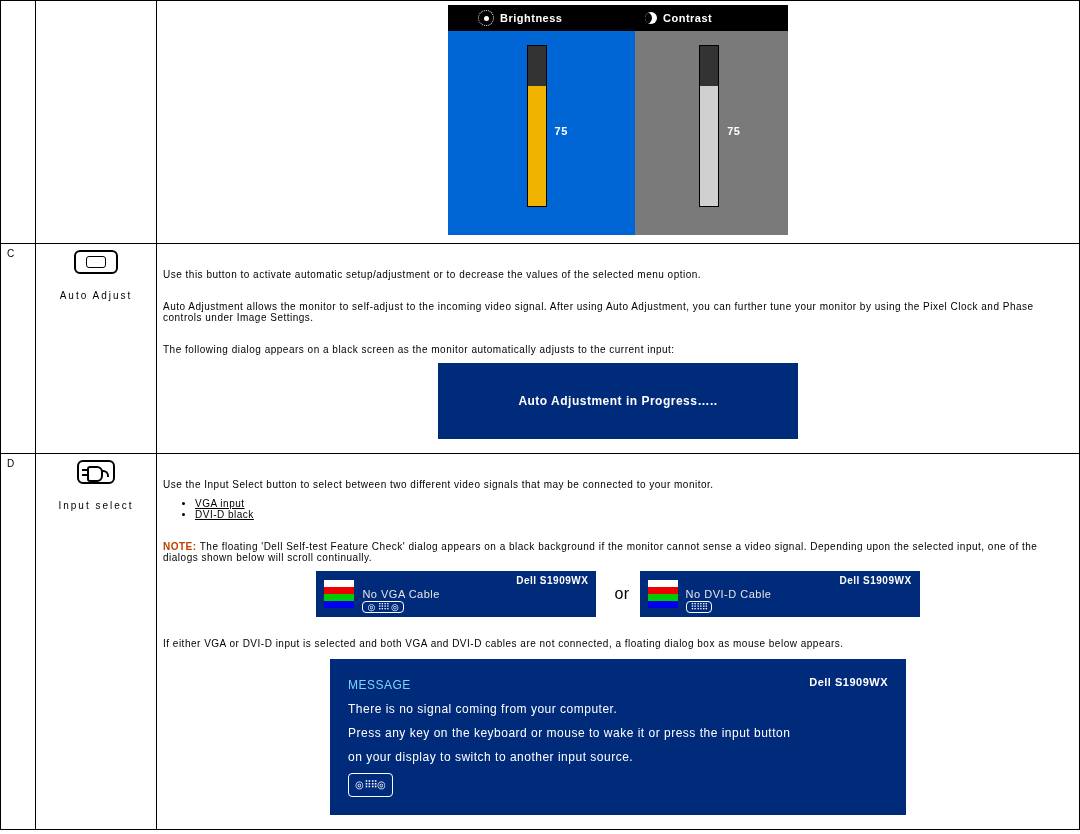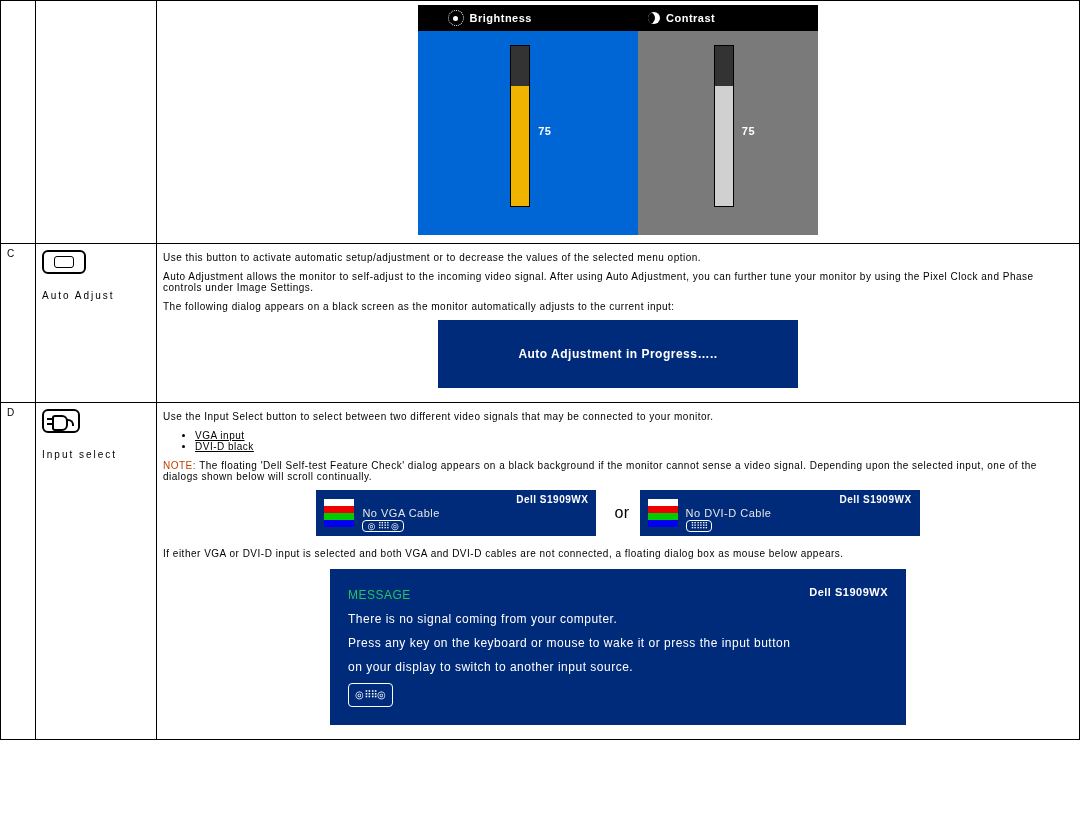--- a/index.html
+++ b/index.html
@@ -1,65 +1,65 @@
 <!DOCTYPE html>
 <html><head>
 <meta charset="utf-8">
 <style>
   body { margin:0; padding:0; font-family:Verdana,Arial,sans-serif; font-size:10px; color:#000; background:#fff; width:1080px; letter-spacing:0.5px; }
   table.outer { border-collapse:collapse; width:100%; }
   table.outer > tbody > tr > td { border:1px solid #000; vertical-align:top; padding:4px 6px; }
   td.col-letter { width:22px; text-align:left; font-size:10px; }
-  td.col-icon { width:108px; font-size:10px; }
+  td.col-icon { width:108px; text-align:center; font-size:10px; }
   .icon-outline { display:inline-block; border:2px solid #000; border-radius:6px; padding:4px 10px; margin-top:2px; margin-bottom:8px; }
   .inner-box { border:1.5px solid #000; border-radius:3px; width:18px; height:10px; margin:0 auto; }
   .icon-label { margin-top:6px; letter-spacing:2px; }
   .inputsrc { display:inline-block; border:2px solid #000; border-radius:6px; padding:3px 8px; margin-top:2px; margin-bottom:8px; }
   .plug { position:relative; width:18px; height:14px; }
   .plug .prong { position:absolute; left:-5px; top:4px; width:5px; height:2px; background:#000; }
   .plug .prong2 { top:9px; }
   .plug .body { position:absolute; left:0; top:1px; width:12px; height:12px; border:2px solid #000; border-radius:3px 6px 6px 3px; }
   .plug .cord { position:absolute; left:14px; top:5px; width:6px; height:5px; border-top:2px solid #000; border-right:2px solid #000; border-radius:0 6px 0 0; }
 
-  .bc-panel { width:401px; height:230px; margin:0 auto 4px auto; display:flex; }
+  .bc-panel { width:340px; height:230px; margin:0 auto 4px auto; display:flex; }
   .bc-col { position:relative; }
   .bc-b { width:55%; background:#0066d6; }
   .bc-c { width:45%; background:#7a7a7a; }
   .bc-head { height:26px; background:#000; color:#fff; font-weight:bold; font-size:11px; display:flex; align-items:center; gap:6px; padding-left:10px; }
   .bc-b .bc-head { padding-left:30px; }
   .sun { width:14px; height:14px; border:1.5px dotted #fff; border-radius:50%; display:inline-flex; align-items:center; justify-content:center; }
   .sun .c { width:5px; height:5px; border-radius:50%; background:#fff; }
   .moon { width:12px; height:12px; border-radius:50%; background:#fff; position:relative; overflow:hidden; }
   .moon:after { content:""; position:absolute; width:12px; height:12px; border-radius:50%; background:#000; left:-5px; top:0; }
   .bar-wrap { position:absolute; left:42%; top:40px; width:18px; height:160px; border:1px solid #000; background:#333; }
   .bar-fill-y { position:absolute; bottom:0; left:0; right:0; background:#f0b400; }
   .bar-fill-g { position:absolute; bottom:0; left:0; right:0; background:#d0d0d0; }
   .bar-val { position:absolute; top:120px; left:calc(42% + 28px); color:#fff; font-weight:bold; font-size:11px; }
 
-  .auto-dialog { width:360px; height:68px; background:#002a7a; color:#fff; display:flex; align-items:center; justify-content:center; font-weight:bold; font-size:12px; margin:6px auto 10px auto; }
+  .auto-dialog { width:360px; height:76px; background:#002a7a; color:#fff; display:flex; align-items:center; justify-content:center; font-weight:bold; font-size:12px; margin:6px auto 10px auto; }
   ul.inputs { margin:4px 0 8px 18px; padding:0;text-decoration:underline; }
   ul.inputs li { list-style:disc; margin-left:14px; font-size:10px; }
-  .note-lead { color:#c04000; font-weight:normal; }
+  .note-lead { color:#c04000; font-weight:bold; }
 
   .cable-row { display:flex; align-items:center; justify-content:center; gap:10px; margin:8px 0 12px 0; }
   .cable-box { width:280px; height:46px; background:#002a7a; color:#fff; position:relative; display:flex; align-items:center; }
   .rgb { width:30px; height:28px; margin-left:8px; display:flex; flex-direction:column; }
   .rgb div { flex:1; }
   .ctxt { font-size:11px; margin-left:8px; color:#e6e6e6;text-align:center; }
   .cbrand { position:absolute; top:4px; right:8px; font-size:10px; font-weight:bold; color:#fff; }
   .cicon { position:absolute; bottom:4px; left:46px; color:#fff; font-size:9px; border:1px solid #fff; border-radius:4px; padding:0 4px; display:flex; align-items:center; gap:2px; }
   .cicon .dots { letter-spacing:-1px; }
   .or { font-size:16px;margin-left:8px; }
 
   .msg-box { width:540px; background:#002a7a; color:#fff; margin:10px auto; padding:14px 18px 18px 18px; position:relative; font-size:12px; line-height:2; }
-  .msg-head { color:#22c55e; font-weight:normal; font-size:12px; }
+  .msg-head { color:#7dd3fc; font-weight:normal; font-size:12px; }
   .msg-brand { position:absolute; top:12px; right:18px; font-size:11px; font-weight:bold; }
   .conn-icon { display:inline-block; border:1px solid #fff; border-radius:4px; padding:1px 6px; font-size:10px; margin-top:4px; }
 
-  p { margin:4px 0 8px 0; }
+  p { margin:21px 0 8px 0; }
 </style>
 </head>
 <body>
 
 <table class="outer">
 <tbody>
 
   <tr>
     <td class="col-letter"></td>
     <td class="col-icon"></td>

